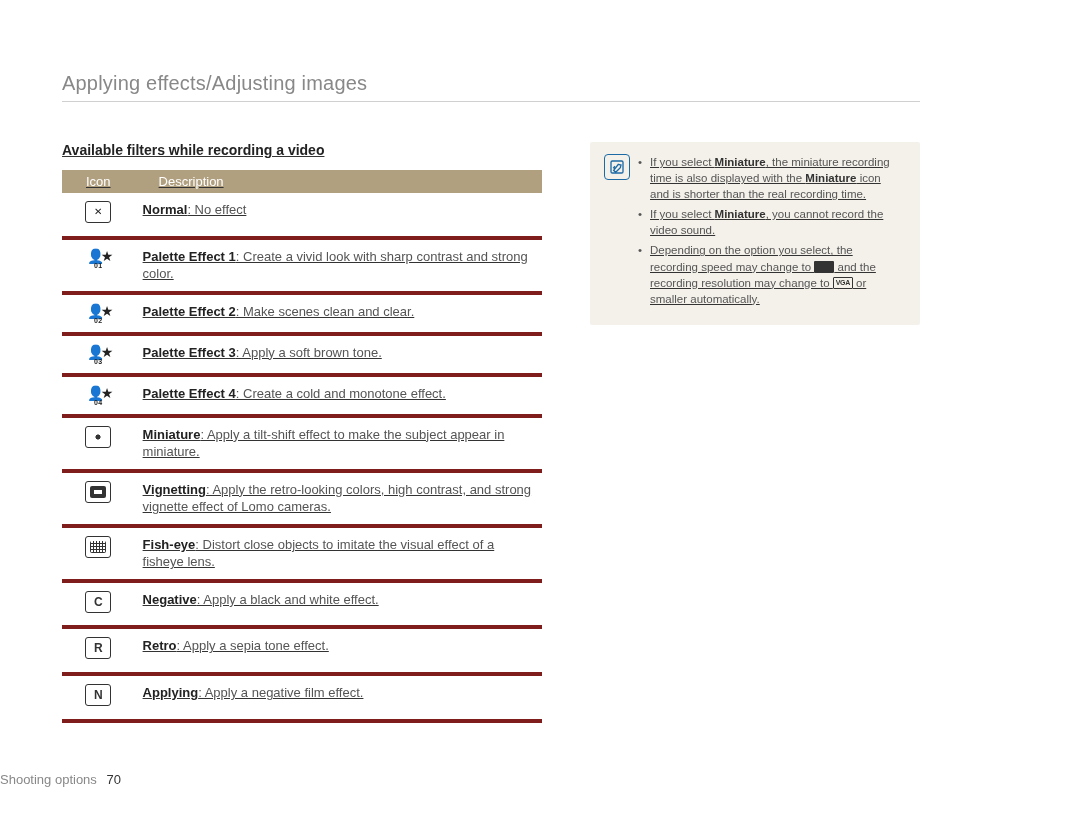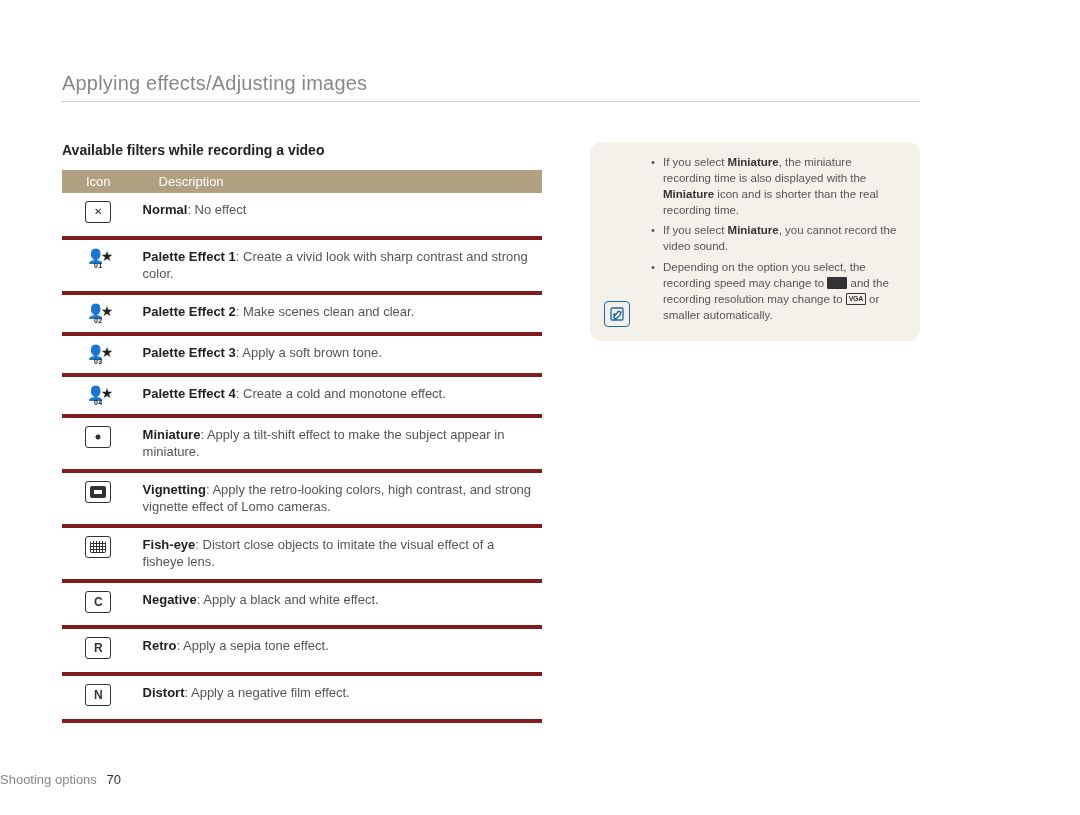--- a/index.html
+++ b/index.html
@@ -1,41 +1,41 @@
 <!DOCTYPE html>
 <html><head>
 <meta charset="utf-8">
 <style>
   * { margin: 0; padding: 0; box-sizing: border-box; }
   html, body { width: 1080px; height: 815px; font-family: Arial, Helvetica, sans-serif; background:#fff; color:#333; }
   .page { width: 982px; height: 815px; position: relative; padding: 72px 62px 0 62px; }
   .page-title { font-size: 20px; font-weight: 300; color:#888; letter-spacing:0.2px; }
   .rule { height:1px; background:#d0d0d0; margin-top:6px; }
-  .columns { display:flex; gap:48px; margin-top:40px; }
+  .columns { display:flex; gap:48px; margin-top:40px;text-decoration:underline; }
   .left-col { width: 480px; }
   .right-col { flex:1; }
   .section-title { font-size:14px; font-weight:bold; color:#222; margin-bottom:12px; }
   table.filters { width:100%; border-collapse:collapse; font-size:13px; }
   table.filters th { background:#b1a07f; color:#fff; font-weight:normal; text-align:left; padding:4px 24px; }
   table.filters th.icon-col { width:58px; }
   table.filters td { border-bottom:4px solid #7f1d1d; padding:8px 8px 8px 8px; vertical-align:top; color:#555; line-height:1.35; }
   table.filters td.icon-cell { text-align:center; color:#222; }
   table.filters td .name { font-weight:bold; color:#222; }
   .icon-glyph { display:inline-block; width:26px; height:22px; border:1.5px solid #333; border-radius:3px; position:relative; }
   .icon-glyph::after { content:""; position:absolute; inset:4px; }
   .icon-off::after { content:"✕"; font-size:10px; position:absolute; left:0; right:0; top:3px; text-align:center; }
   .icon-mini::after { background:radial-gradient(circle,#333 25%,transparent 26%); }
   .icon-vig::after { box-shadow: inset 0 0 0 4px #333; border-radius:2px; }
   .icon-fish::after { background:repeating-linear-gradient(0deg,#333,#333 1px,transparent 1px,transparent 3px),repeating-linear-gradient(90deg,#333,#333 1px,transparent 1px,transparent 3px); border-radius:2px; }
   .icon-defog::after { background:repeating-linear-gradient(45deg,#333,#333 1px,transparent 1px,transparent 3px); border-radius:2px; }
   .icon-letter { font-weight:bold; font-size:12px; position:absolute; inset:0; display:flex; align-items:center; justify-content:center; color:#333; }
   .palette-icon { display:inline-flex; flex-direction:column; align-items:center; line-height:1; }
   .palette-icon .figs { font-size:14px; letter-spacing:-4px; }
   .palette-icon .sub { font-size:7px; font-weight:bold; letter-spacing:0.5px; margin-top:-1px; }
-  .note-box { background:#f4f1ea; border-radius:12px; padding:12px 18px 14px 14px; display:flex; gap:21px; font-size:11.5px; color:#555; line-height:1.4;align-items:flex-end; }
+  .note-box { background:#f4f1ea; border-radius:2px; padding:12px 18px 14px 14px; display:flex; gap:8px; font-size:11.5px; color:#555; line-height:1.4; }
   .note-badge { width:26px; height:26px; min-width:26px; border:1.5px solid #1b6aa5; border-radius:4px; display:flex; align-items:center; justify-content:center; color:#1b6aa5; }
   .note-badge svg { width:16px; height:16px; }
   .note-list { list-style:none; }
   .note-list li { position:relative; padding-left:12px; margin-bottom:4px; }
   .note-list li::before { content:"•"; position:absolute; left:0; top:0; color:#555; }
   .note-list b { font-weight:bold; color:#333; }
   .inline-icon { display:inline-block; width:20px; height:12px; background:#333; vertical-align:-2px; border-radius:1px; position:relative; }
   .inline-icon.vga { background:none; border:1px solid #333; }
   .inline-icon.vga::after { content:"VGA"; font-size:7px; font-weight:bold; position:absolute; inset:0; display:flex; align-items:center; justify-content:center; color:#333; letter-spacing:-0.3px; }
   .footer { position:absolute; bottom:28px; left:0; right:0; text-align:left; font-size:13px; color:#888; }
@@ -106,21 +106,21 @@
             <tr>
               <td class="icon-cell"><span class="icon-glyph"><span class="icon-letter">C</span></span></td>
               <td><span class="name">Negative</span><span>: Apply a black and white effect.</span></td>
             </tr>
             <tr>
               <td class="icon-cell"><span class="icon-glyph"><span class="icon-letter">R</span></span></td>
               <td><span class="name">Retro</span><span>: Apply a sepia tone effect.</span></td>
             </tr>
             <tr>
               <td class="icon-cell"><span class="icon-glyph"><span class="icon-letter">N</span></span></td>
-              <td><span class="name">Distort</span><span>: Apply a negative film effect.</span></td>
+              <td><span class="name">Applying</span><span>: Apply a negative film effect.</span></td>
             </tr>
           </tbody>
       </table>
     </div>
 
     <div class="right-col">
       <div class="note-box">
         <div class="note-badge">
           <svg viewBox="0 0 24 24" fill="none" stroke="#1b6aa5" stroke-width="2">
             <rect x="3" y="3" width="18" height="18" rx="2"></rect>

